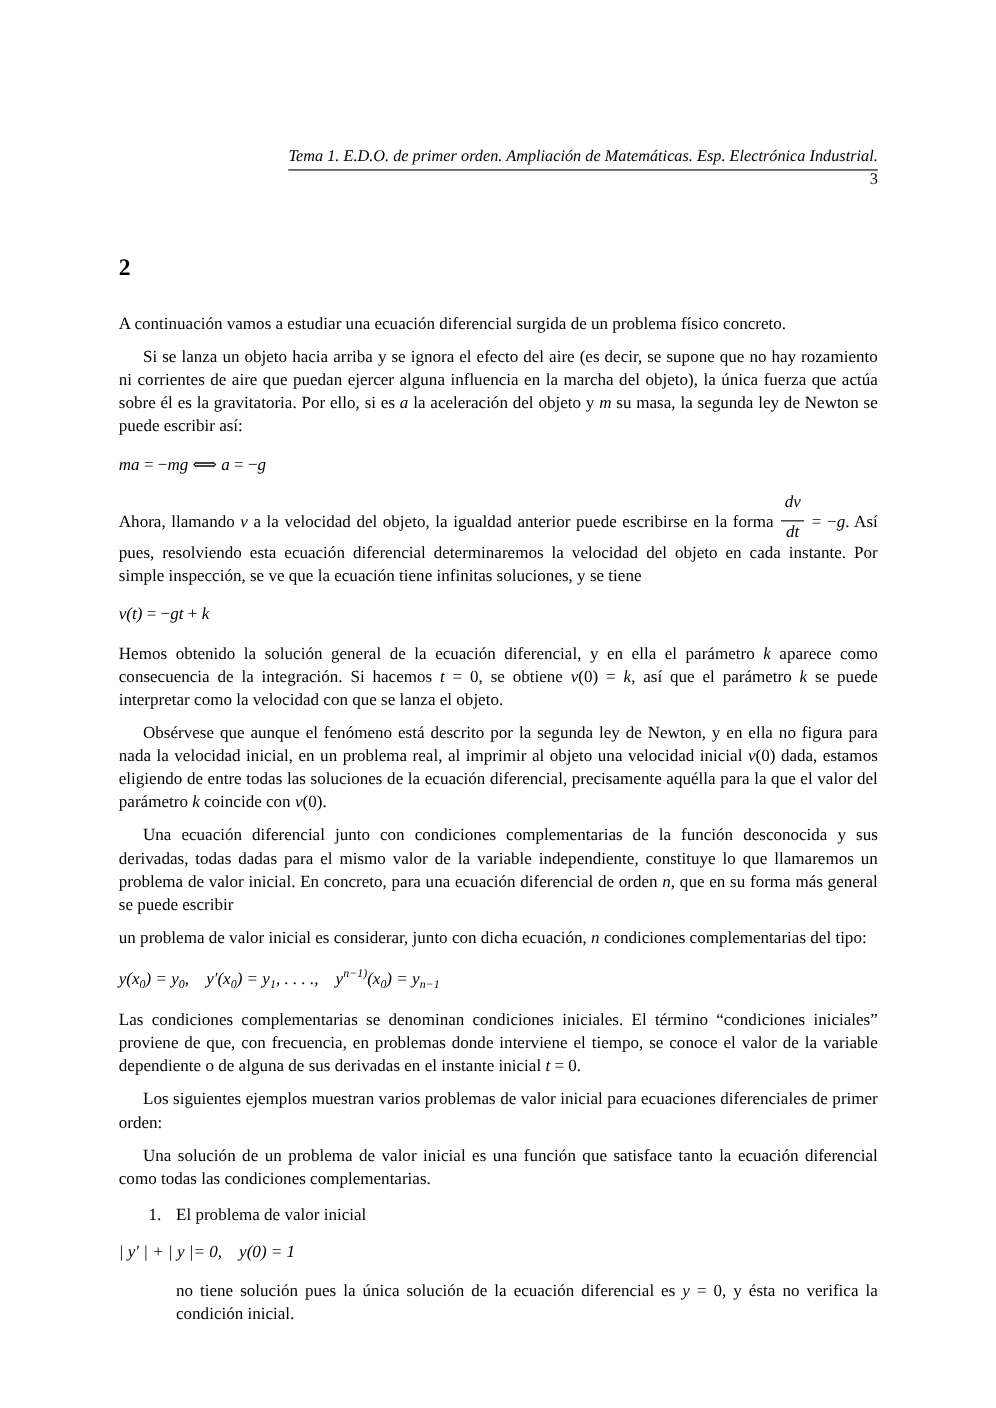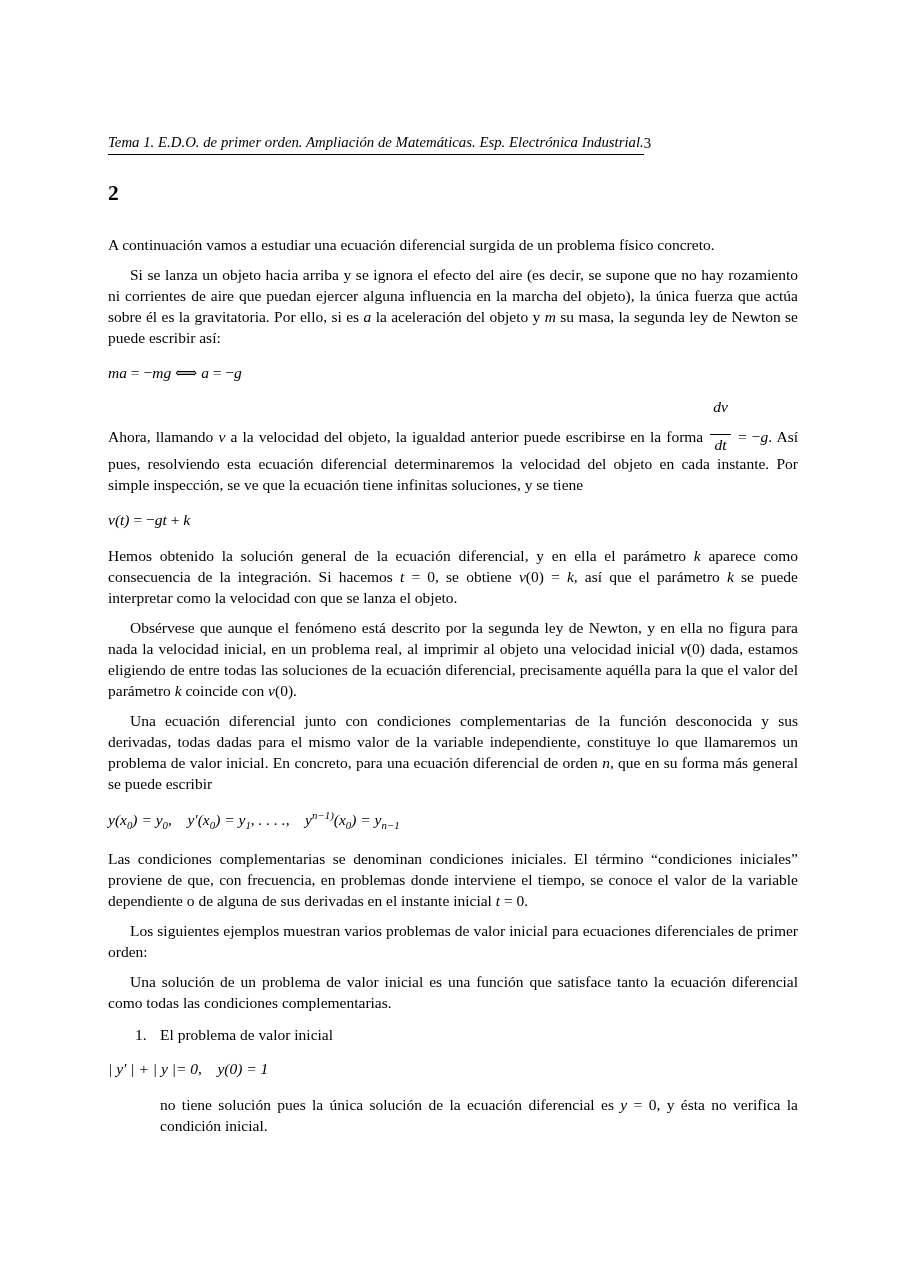--- a/index.html
+++ b/index.html
@@ -2,35 +2,35 @@
 <html><head>
 <meta charset="utf-8">
 <style>
   html,body{margin:0;padding:0;background:#ffffff;}
   body{
     width:905px;height:1280px;overflow:hidden;position:relative;
     font-family:"Liberation Serif","DejaVu Serif",serif;
     color:#000;font-size:15.5px;
   }
   .page{position:absolute;left:108px;top:134px;width:690px;}
-  .header{display:flex;justify-content:flex-start;align-items:flex-end;font-size:14.8px;margin-bottom:24px;}
+  .header{display:flex;justify-content:center;align-items:flex-end;font-size:14.8px;margin-bottom:54px;flex-direction:column;}
   .header-title{font-style:italic;border-bottom:1.7px solid #000;padding-bottom:3px;}
   .page-number{font-style:normal;padding-bottom:3px;}
   .section{display:flex;font-weight:bold;font-size:21.5px;line-height:1.33;margin-bottom:26px;}
   .section-number{min-width:37px;}
   .para{margin:9px 0 0 0;text-align:justify;line-height:1.36;}
   .para.indent{text-indent:22px;}
   .para.tight{margin-top:0;}
   .display{margin:14px 0;line-height:1.4;}
   .mi{font-style:italic;}
   .em{}
   sup.mi{font-size:0.7em;font-style:italic;}
   sub.mi{font-size:0.7em;font-style:italic;}
   .frac{display:inline-block;vertical-align:-0.55em;text-align:center;line-height:1.1;font-style:italic;padding:0 2px;}
-  .frac .num{display:block;border-bottom:1px solid #000;padding:0 3px 19px 3px;}
+  .frac .num{display:block;border-bottom:1px solid #000;padding:0 3px 8px 3px;}
   .frac .den{display:block;padding-top:1px;}
   .list-item{display:flex;margin:13px 0 0 27px;}
   .li-num{min-width:25px;}
   .item-cont{margin:0 0 17px 52px;text-align:justify;line-height:1.36;}
 </style>
 </head>
 <body>
 
 <div class="page">
 
@@ -45,20 +45,21 @@
 
   <div id="content">
       <p class="para"><span>A continuación vamos a estudiar una ecuación diferencial surgida de un problema físico concreto.</span></p>
       <p class="para indent"><span>Si se lanza un objeto hacia arriba y se ignora el efecto del aire (es decir, se supone que no hay rozamiento ni corrientes de aire que puedan ejercer alguna influencia en la marcha del objeto), la única fuerza que actúa sobre él es la gravitatoria. Por ello, si es </span><span class="mi">a</span><span> la aceleración del objeto y </span><span class="mi">m</span><span> su masa, la segunda ley de Newton se puede escribir así:</span></p>
       <div class="display"><span class="mi">ma</span><span> = −</span><span class="mi">mg</span><span> ⟺ </span><span class="mi">a</span><span> = −</span><span class="mi">g</span></div>
       <p class="para"><span>Ahora, llamando </span><span class="mi">v</span><span> a la velocidad del objeto, la igualdad anterior puede escribirse en la forma </span><span class="frac"><span class="num">dv</span><span class="den">dt</span></span><span> = −</span><span class="mi">g</span><span>. Así pues, resolviendo esta ecuación diferencial determinaremos la velocidad del objeto en cada instante. Por simple inspección, se ve que la ecuación tiene infinitas soluciones, y se tiene</span></p>
       <div class="display"><span class="mi">v(t)</span><span> = −</span><span class="mi">gt</span><span> + </span><span class="mi">k</span></div>
       <p class="para"><span>Hemos obtenido la solución general de la ecuación diferencial, y en ella el parámetro </span><span class="mi">k</span><span> aparece como consecuencia de la integración. Si hacemos </span><span class="mi">t</span><span> = 0, se obtiene </span><span class="mi">v</span><span>(0) = </span><span class="mi">k</span><span>, así que el parámetro </span><span class="mi">k</span><span> se puede interpretar como la velocidad con que se lanza el objeto.</span></p>
       <p class="para indent"><span>Obsérvese que aunque el fenómeno está descrito por la segunda ley de Newton, y en ella no figura para nada la velocidad inicial, en un problema real, al imprimir al objeto una velocidad inicial </span><span class="mi">v</span><span>(0) dada, estamos eligiendo de entre todas las soluciones de la ecuación diferencial, precisamente aquélla para la que el valor del parámetro </span><span class="mi">k</span><span> coincide con </span><span class="mi">v</span><span>(0).</span></p>
       <p class="para indent"><span>Una ecuación diferencial junto con condiciones complementarias de la función desconocida y sus derivadas, todas dadas para el mismo valor de la variable independiente, constituye lo que llamaremos un </span><span class="em">problema de valor inicial</span><span>. En concreto, para una ecuación diferencial de orden </span><span class="mi">n</span><span>, que en su forma más general se puede escribir</span></p>
+      <p class="para"><span>un problema de valor inicial es considerar, junto con dicha ecuación, </span><span class="mi">n</span><span> condiciones complementarias del tipo:</span></p>
       <div class="display"><span class="mi">y(x</span><sub class="mi">0</sub><span class="mi">) = y</span><sub class="mi">0</sub><span>, </span><span class="mi">y′(x</span><sub class="mi">0</sub><span class="mi">) = y</span><sub class="mi">1</sub><span class="mi">, . . . .,</span><span> </span><span class="mi">y</span><sup class="mi">n−1)</sup><span class="mi">(x</span><sub class="mi">0</sub><span class="mi">) = y</span><sub class="mi">n−1</sub></div>
       <p class="para"><span>Las condiciones complementarias se denominan </span><span class="em">condiciones iniciales</span><span>. El término “condiciones iniciales” proviene de que, con frecuencia, en problemas donde interviene el tiempo, se conoce el valor de la variable dependiente o de alguna de sus derivadas en el instante inicial </span><span class="mi">t</span><span> = 0.</span></p>
       <p class="para indent"><span>Los siguientes ejemplos muestran varios problemas de valor inicial para ecuaciones diferenciales de primer orden:</span></p>
       <p class="para indent"><span>Una </span><span class="em">solución de un problema de valor inicial</span><span> es una función que satisface tanto la ecuación diferencial como todas las condiciones complementarias.</span></p>
       <div class="list-item">
         <span class="li-num">1.</span>
         <div class="li-body"><span>El problema de valor inicial</span></div>
       </div>
       <div class="display"><span class="mi">| y′ | + | y |= 0,</span><span> </span><span class="mi">y(0) = 1</span></div>
       <p class="item-cont"><span>no tiene solución pues la única solución de la ecuación diferencial es </span><span class="mi">y</span><span> = 0, y ésta no verifica la condición inicial.</span></p>

